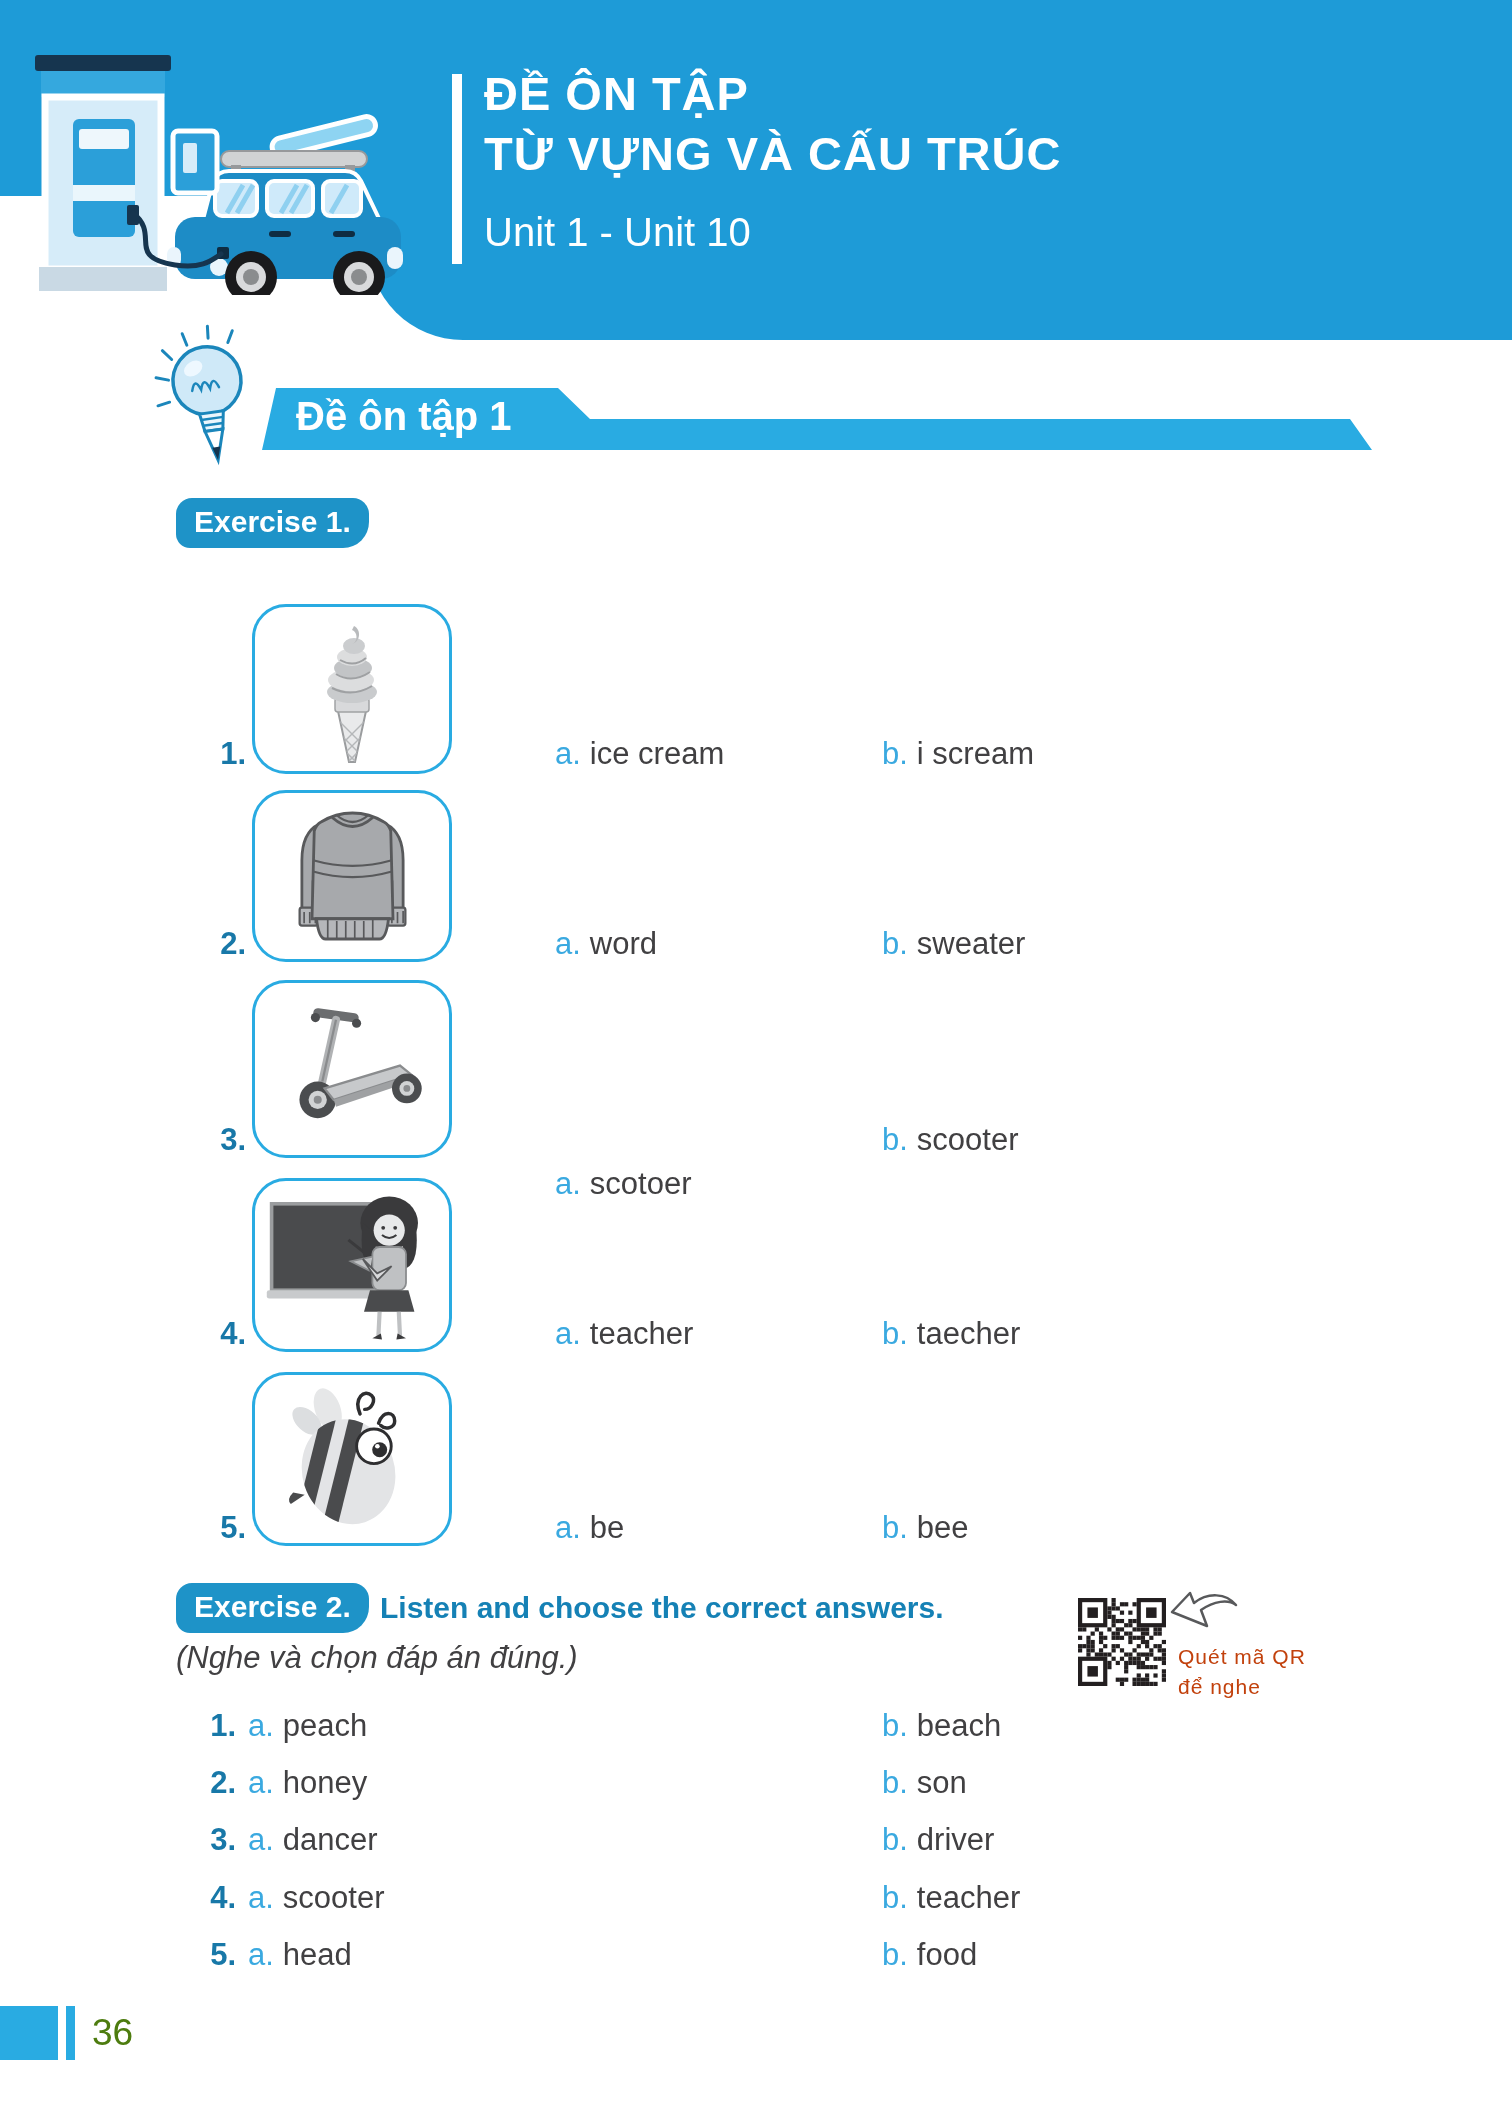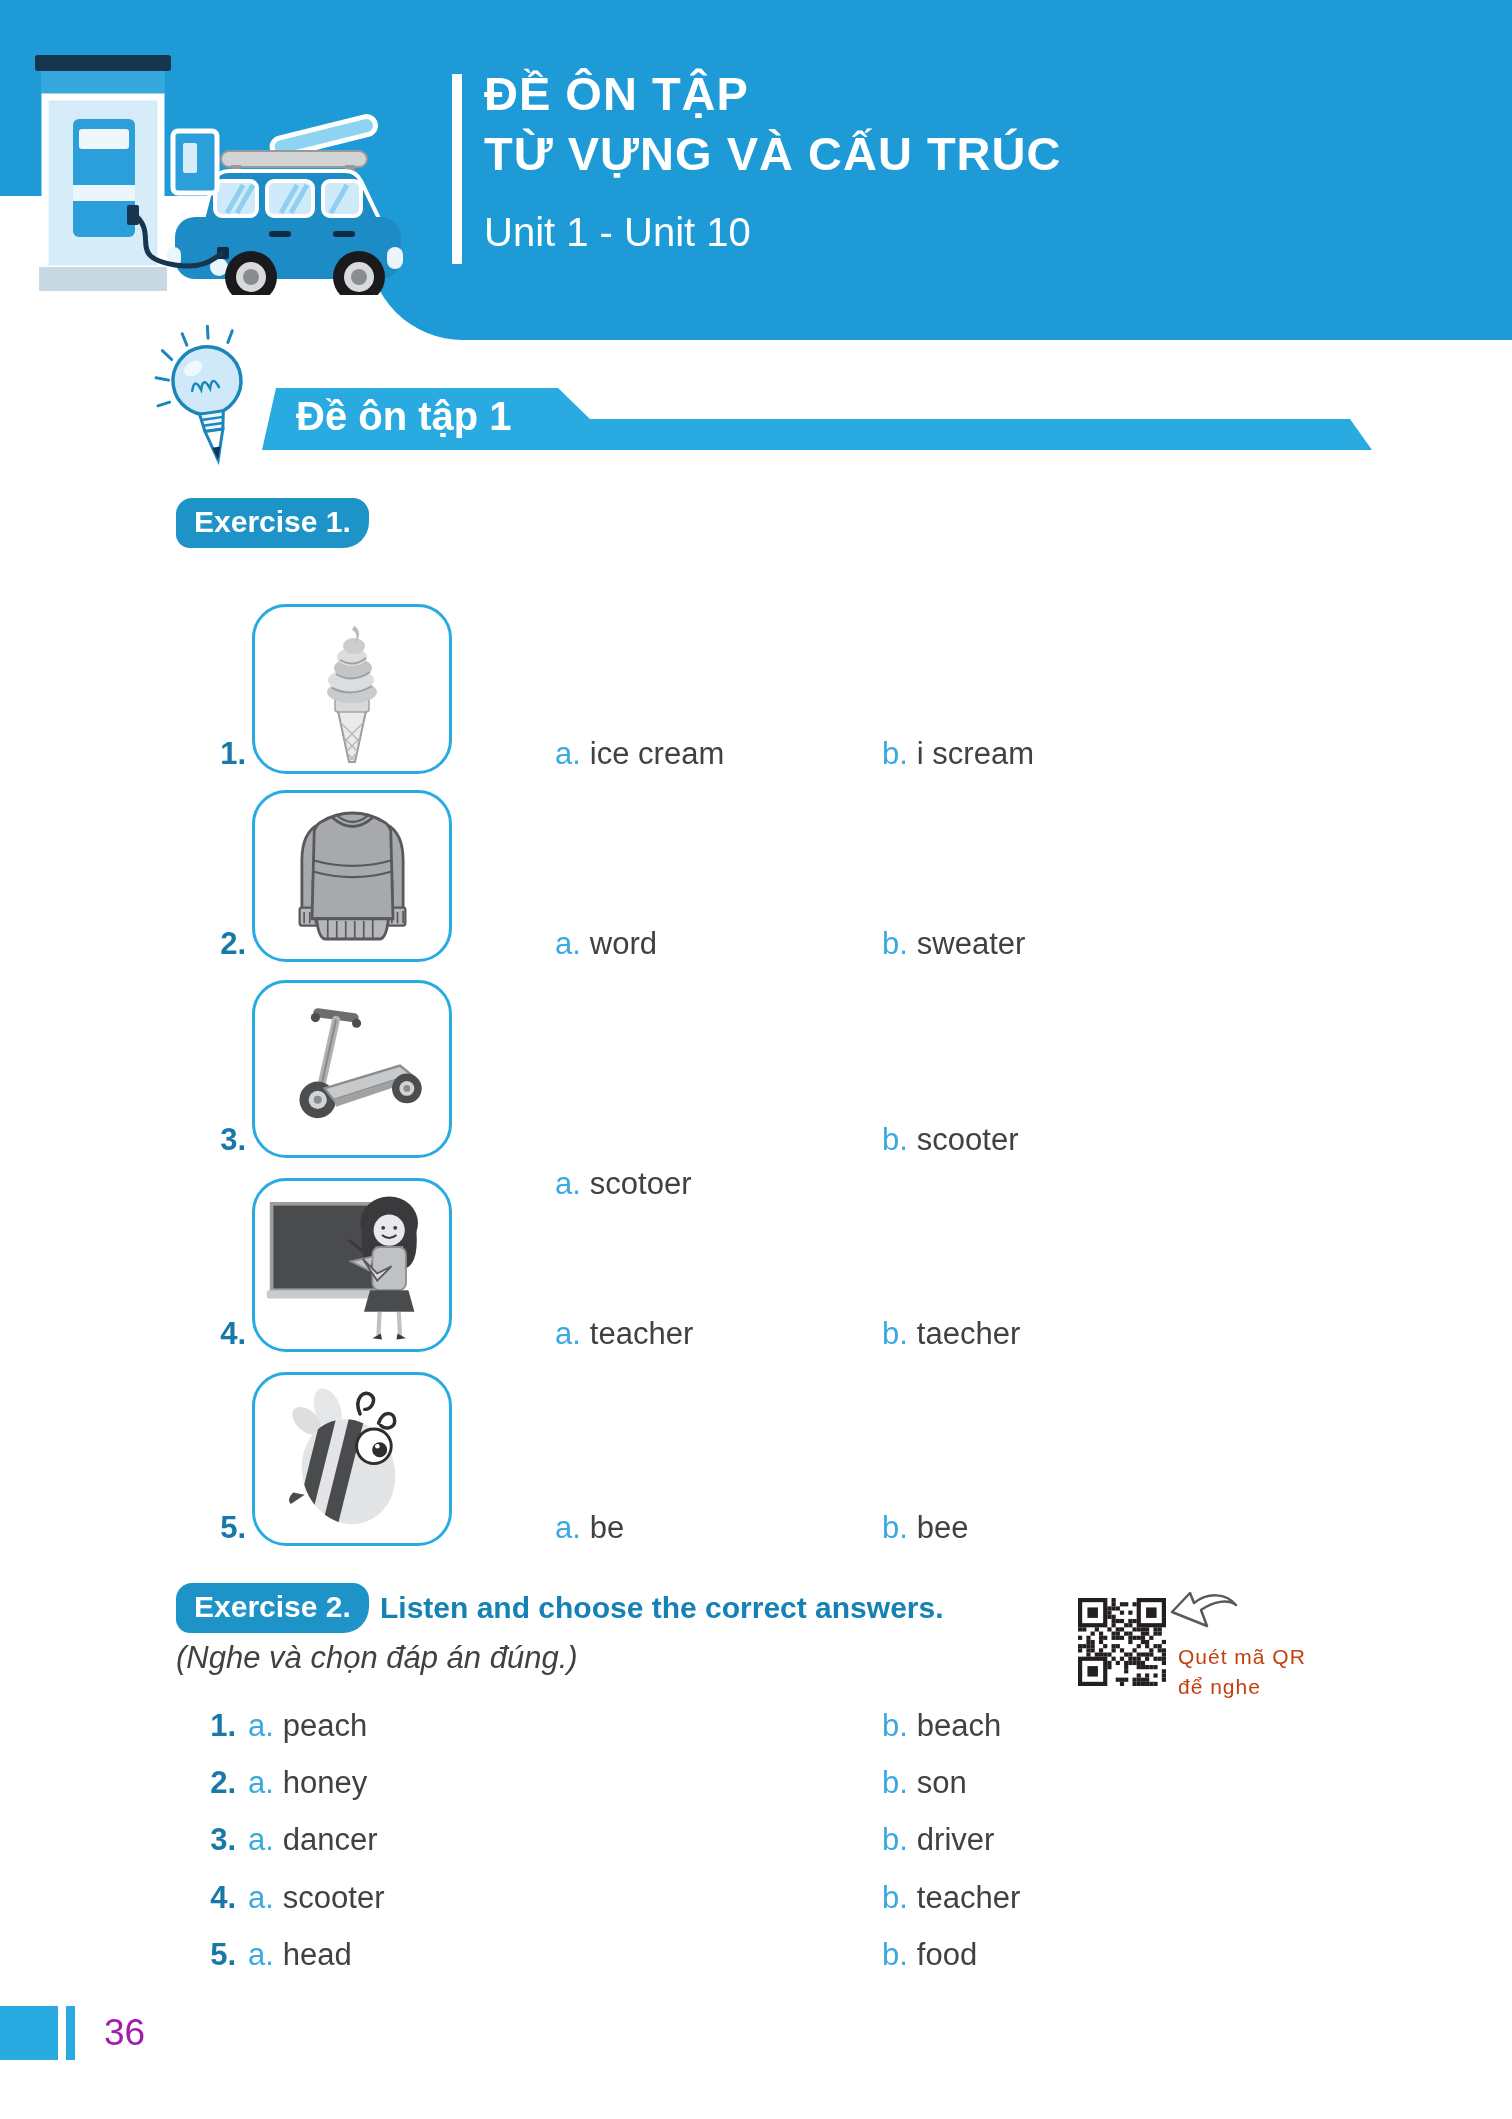--- a/index.html
+++ b/index.html
@@ -40,21 +40,21 @@
   .ex2-a { left:248px; }
 
   
   .qr-box { position:absolute; left:1078px; top:1598px; }
   .qr-arrow { position:absolute; left:1168px; top:1588px; }
   .qr-cap { position:absolute; left:1178px; top:1636px; font-size:21px; color:#c2410c; letter-spacing:1px; line-height:30px;margin-top:6px; }
 
   
   .foot-sq  { position:absolute; left:0; top:2006px; width:58px; height:54px; background:#29abe2; }
   .foot-bar { position:absolute; left:66px; top:2006px; width:9px; height:54px; background:#29abe2; }
-  .foot-num { position:absolute; left:104px; top:2012px; font-size:37px; color:#a21caf; }
+  .foot-num { position:absolute; left:92px; top:2012px; font-size:37px; color:#4d7c0f; }
   .foot-txt { position:absolute; left:186px; top:2020px; font-size:31px; color:#58595b; }
 </style>
 </head>
 <body>
 
 <div class="page">
 
   <div class="hdr-main"></div>
   <div class="hdr-ext"></div>
 

